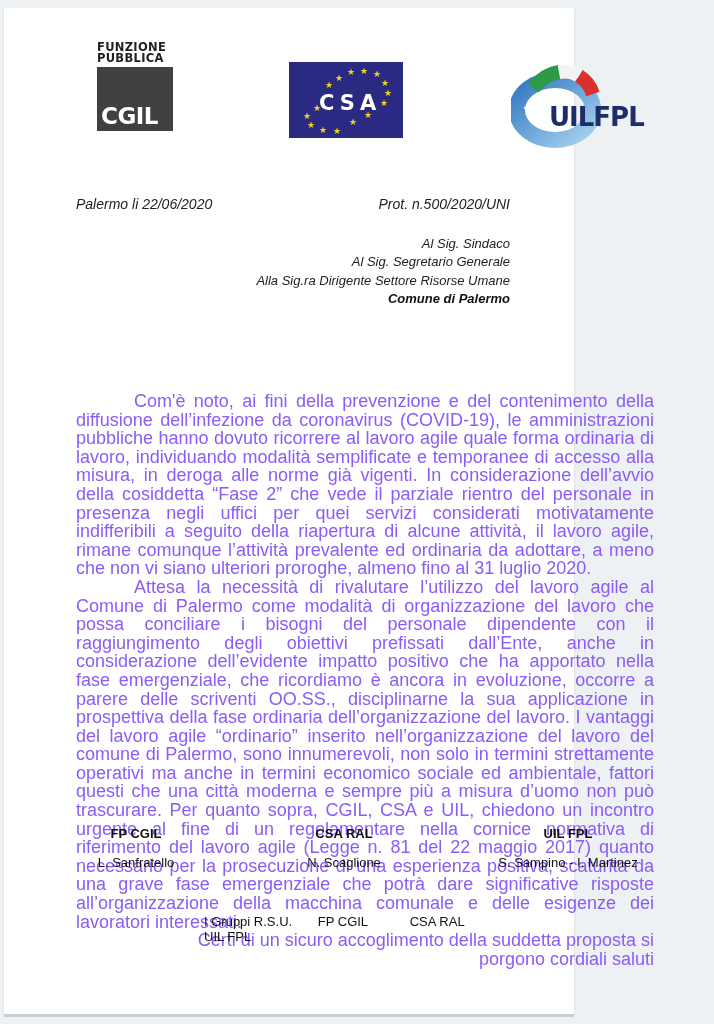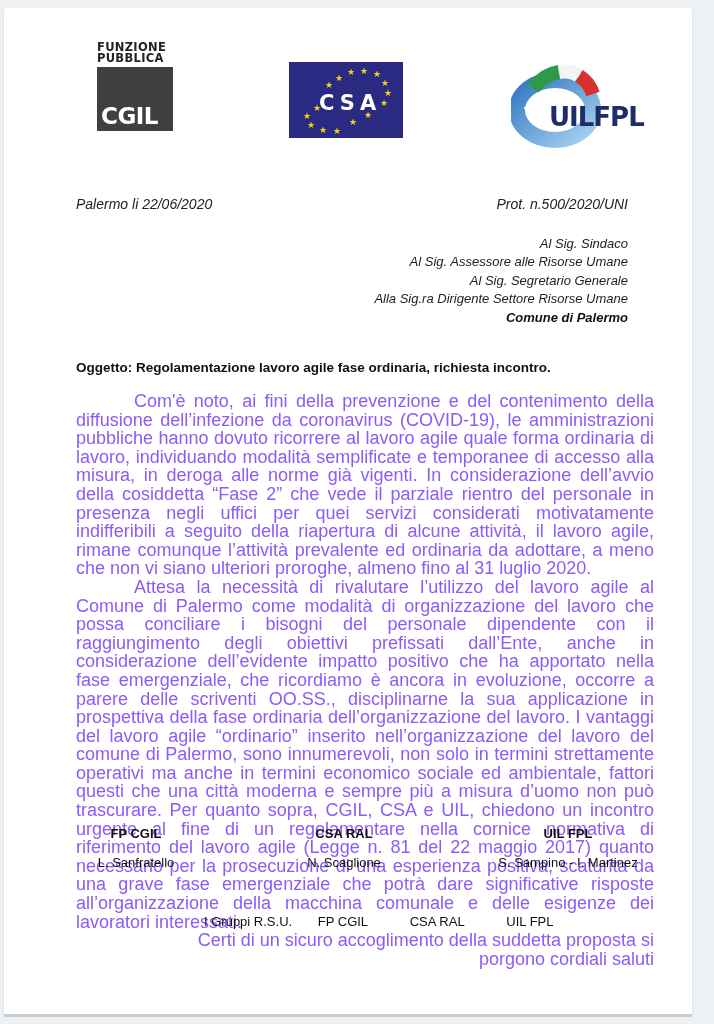--- a/index.html
+++ b/index.html
@@ -1,21 +1,21 @@
 <!DOCTYPE html>
 <html><head>
 <meta charset="utf-8">
 <style>
   html, body { margin:0; padding:0; }
   body {
     width:714px; height:1024px; background:#eef1f4; position:relative; overflow:hidden;
     font-family:"Liberation Sans", sans-serif; color:#111;
   }
   .page {
-    position:absolute; left:4px; top:8px; width:688px; height:1006px;
+    position:absolute; left:4px; top:8px; width:570px; height:1006px;
     background:#fff; box-shadow:0 1px 2px rgba(0,0,0,0.12);
   }
   .page::after {
     content:""; position:absolute; left:0; right:0; bottom:-3px; height:3px; background:#c9cccf;
   }
   
   .logo-cgil { position:absolute; left:91px; top:34px; width:84px; }
   .logo-cgil .fp {
     font-family:"DejaVu Sans", sans-serif; font-weight:bold; font-size:11.5px; line-height:11px;
     letter-spacing:0.3px; color:#222; text-align:left; padding-left:2px;
@@ -123,27 +123,25 @@
       <rect x="32" y="40" width="100" height="30" fill="#fff" opacity="0"></rect>
       <text x="38" y="66" fill="#1d2d6b" font-family="DejaVu Sans, sans-serif" font-weight="bold" font-size="26" letter-spacing="-1">UILFPL</text>
     </svg>
   </div>
 
   <div class="dateline">Palermo li 22/06/2020</div>
   <div class="protocol">Prot. n.500/2020/UNI</div>
 
   <div class="recipients">
     <div>Al Sig. Sindaco</div>
-    <div>Al Sig. Assessore alle Risorse Umane</div>
     <div>Al Sig. Segretario Generale</div>
     <div>Alla Sig.ra Dirigente Settore Risorse Umane</div>
     <div class="strong">Comune di Palermo</div>
   </div>
 
-  <div class="subject">Oggetto: Regolamentazione lavoro agile fase ordinaria, richiesta incontro.</div>
 
   <div class="body">
     <p>Com'è noto, ai fini della prevenzione e del contenimento della diffusione dell’infezione da coronavirus (COVID-19), le amministrazioni pubbliche hanno dovuto ricorrere al lavoro agile quale forma ordinaria di lavoro, individuando modalità semplificate e temporanee di accesso alla misura, in deroga alle norme già vigenti. In considerazione dell’avvio della cosiddetta “Fase 2” che vede il parziale rientro del personale in presenza negli uffici per quei servizi considerati motivatamente indifferibili a seguito della riapertura di alcune attività, il lavoro agile, rimane comunque l’attività prevalente ed ordinaria da adottare, a meno che non vi siano ulteriori proroghe, almeno fino al 31 luglio 2020.</p>
     <p>Attesa la necessità di rivalutare l’utilizzo del lavoro agile al Comune di Palermo come modalità di organizzazione del lavoro che possa conciliare i bisogni del personale dipendente con il raggiungimento degli obiettivi prefissati dall’Ente, anche in considerazione dell’evidente impatto positivo che ha apportato nella fase emergenziale, che ricordiamo è ancora in evoluzione, occorre a parere delle scriventi OO.SS., disciplinarne la sua applicazione in prospettiva della fase ordinaria dell’organizzazione del lavoro. I vantaggi  del lavoro agile “ordinario” inserito nell’organizzazione del lavoro del comune di Palermo, sono innumerevoli, non solo in termini strettamente operativi ma anche in termini economico sociale ed ambientale, fattori questi che una città moderna e sempre più a misura d’uomo non può  trascurare.  Per quanto sopra, CGIL, CSA e UIL, chiedono un incontro urgente al fine di un regolamentare nella cornice normativa di riferimento del lavoro agile (Legge n. 81 del 22 maggio 2017) quanto necessario per la prosecuzione di una esperienza positiva, scaturita da una grave fase emergenziale che potrà dare significative risposte all’organizzazione della macchina comunale e delle esigenze dei  lavoratori interessati.</p>
     <p class="closing">Certi di un sicuro accoglimento della suddetta proposta si porgono cordiali saluti</p>
   </div>
 
   <div class="signatures">
     <div class="sig-col" style="left:-30px;">
       <div class="org">FP CGIL</div>

